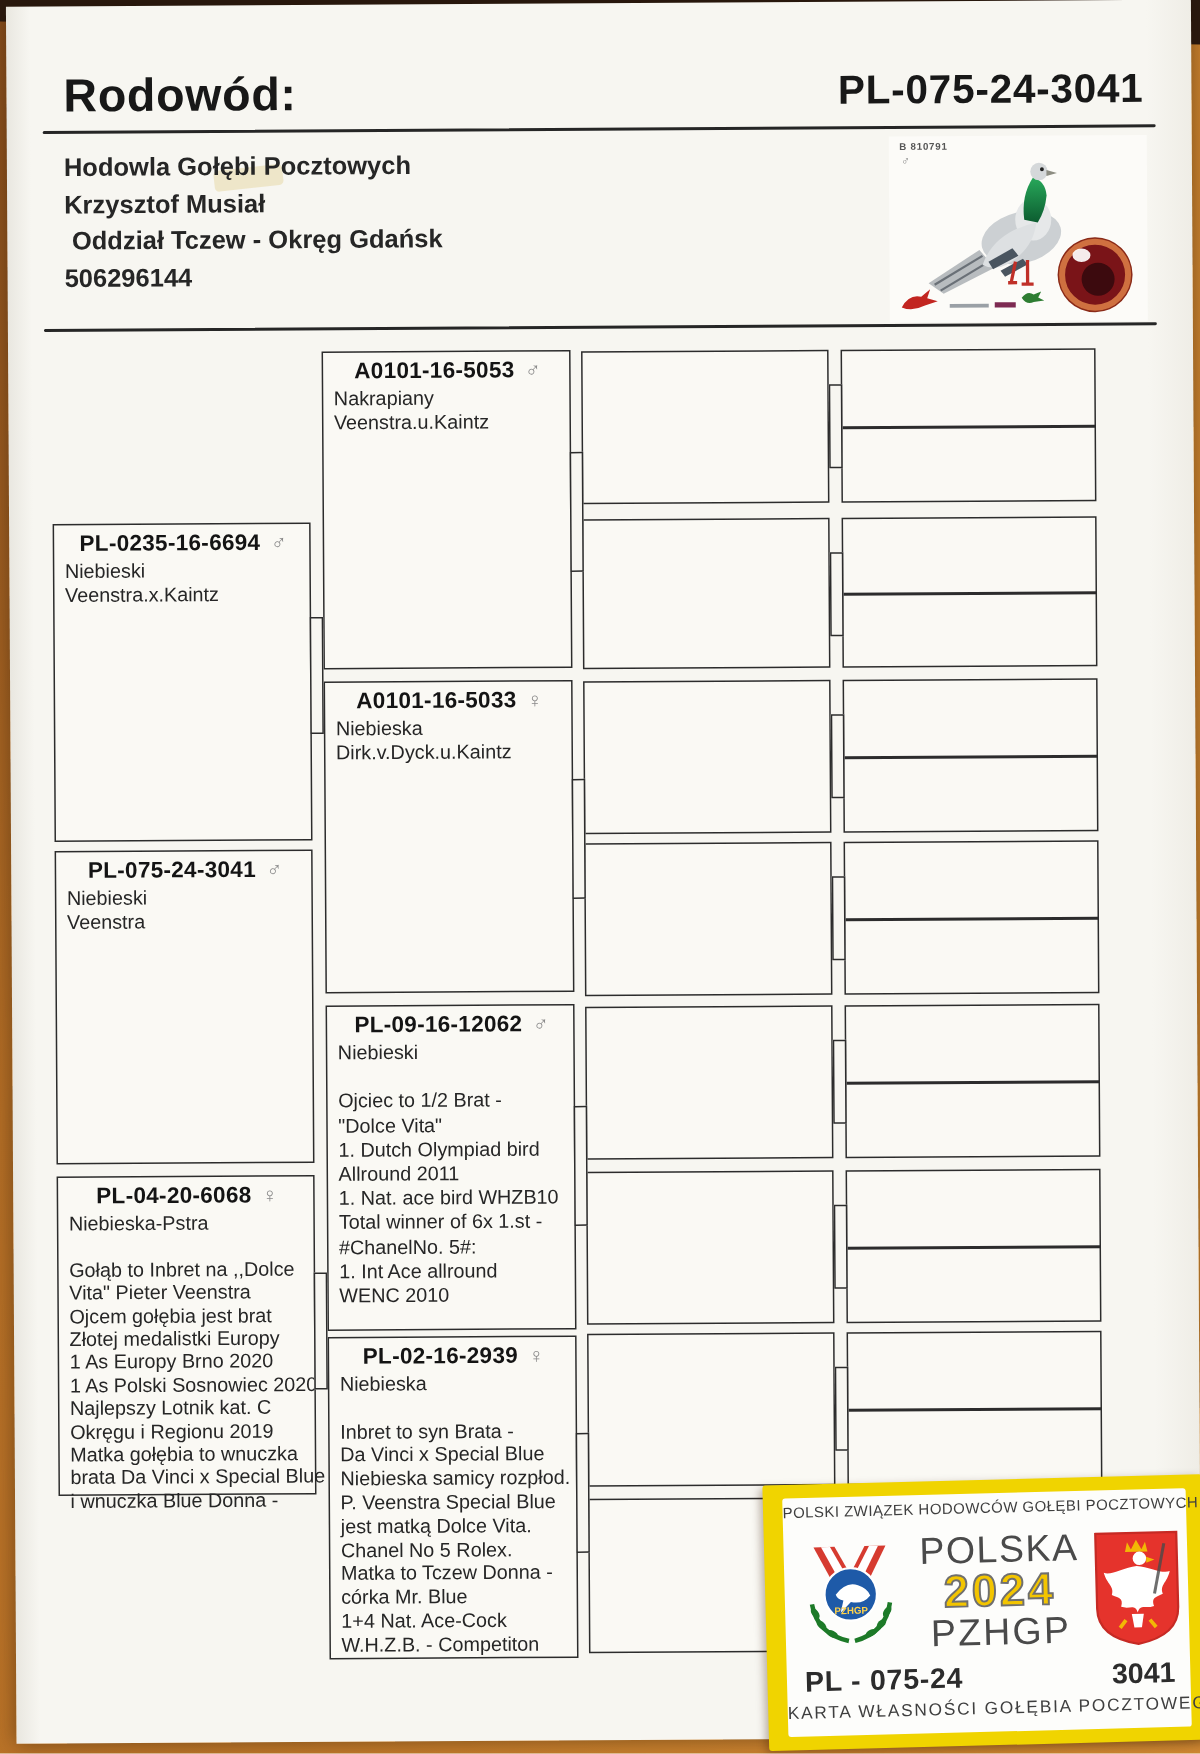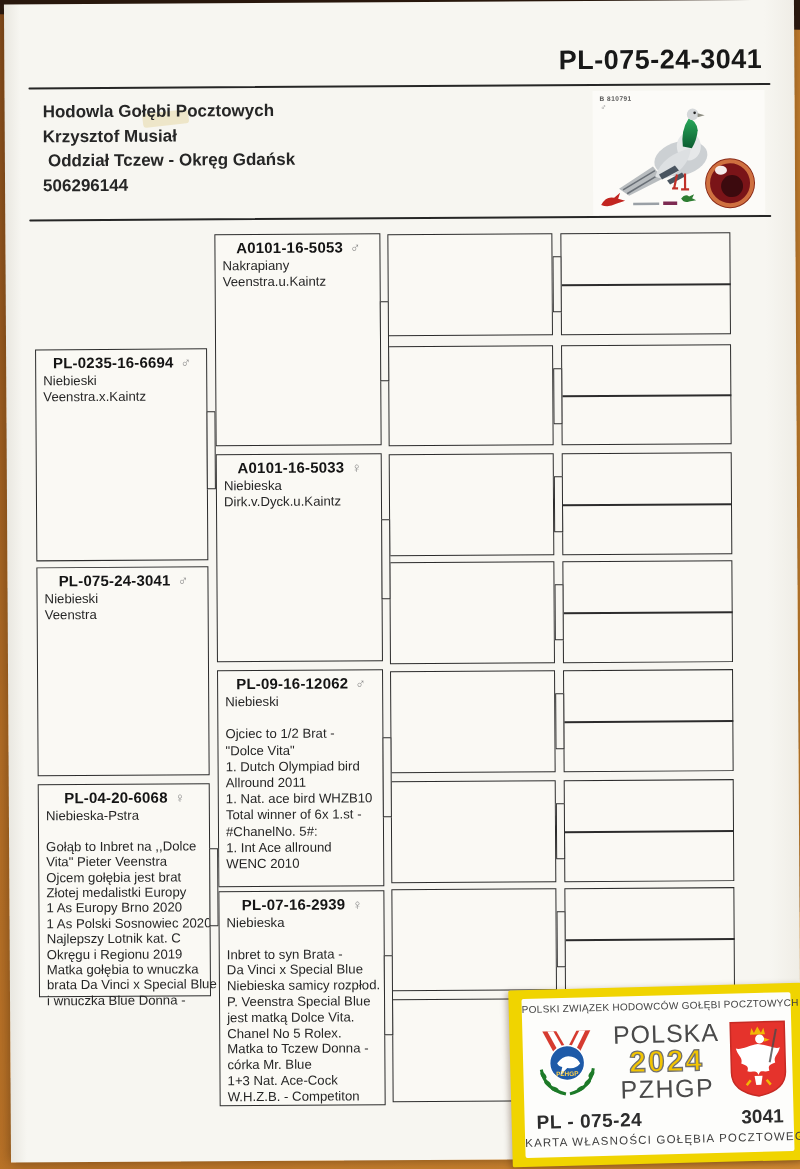--- a/index.html
+++ b/index.html
@@ -59,20 +59,21 @@
   .st-card{position:absolute;left:0;right:0;top:138px;text-align:center;font-size:11.5px;color:#3f3f3f;letter-spacing:1.2px;white-space:nowrap;}
   .penmark{position:absolute;right:18px;top:36px;width:2px;height:34px;background:#4a4a4a;transform:rotate(12deg);opacity:.8;}
 </style>
 </head>
 <body>
 
 <div class="bg-top"></div>
 
 <div class="paper">
 
+  <div class="title">Rodowód:</div>
   <div class="ring-big">PL-075-24-3041</div>
   <div class="rule rule1"></div>
 
   <div class="smudge"></div>
   <div class="breeder">
       <div>Hodowla Gołębi Pocztowych</div>
       <div>Krzysztof Musiał</div>
       <div>Oddział Tczew - Okręg Gdańsk</div>
       <div>506296144</div>
     </div>
@@ -177,33 +178,33 @@
         <div>1. Dutch Olympiad bird</div>
         <div>Allround 2011</div>
         <div>1. Nat. ace bird WHZB10</div>
         <div>Total winner of 6x 1.st -</div>
         <div>#ChanelNo. 5#:</div>
         <div>1. Int Ace allround</div>
         <div>WENC 2010</div>
       </div>
   </div>
   <div class="pbox" style="left:209px;top:888px;width:166px;height:215px;">
-    <div class="ringline"><span>PL-07-16-2939</span><span class="sex">♀</span></div>
+    <div class="ringline"><span>PL-02-16-2939</span><span class="sex">♀</span></div>
     <div class="plines tight2">
         <div>Niebieska</div>
         <div>&nbsp;</div>
         <div>Inbret to syn Brata -</div>
         <div>Da Vinci x Special Blue</div>
         <div>Niebieska samicy rozpłod.</div>
         <div>P. Veenstra Special Blue</div>
         <div>jest matką Dolce Vita.</div>
         <div>Chanel No 5 Rolex.</div>
         <div>Matka to Tczew Donna -</div>
         <div>córka Mr. Blue</div>
-        <div>1+3 Nat. Ace-Cock</div>
+        <div>1+4 Nat. Ace-Cock</div>
         <div>W.H.Z.B. - Competiton</div>
       </div>
   </div>
 
   <div class="pbox" style="left:382px;top:232px;width:165px;height:102px;"></div>
   <div class="pbox" style="left:382px;top:344px;width:165px;height:100px;"></div>
   <div class="pbox" style="left:382px;top:452px;width:165px;height:102px;"></div>
   <div class="pbox" style="left:382px;top:560px;width:165px;height:102px;"></div>
   <div class="pbox" style="left:382px;top:669px;width:165px;height:102px;"></div>
   <div class="pbox" style="left:382px;top:779px;width:165px;height:102px;"></div>

